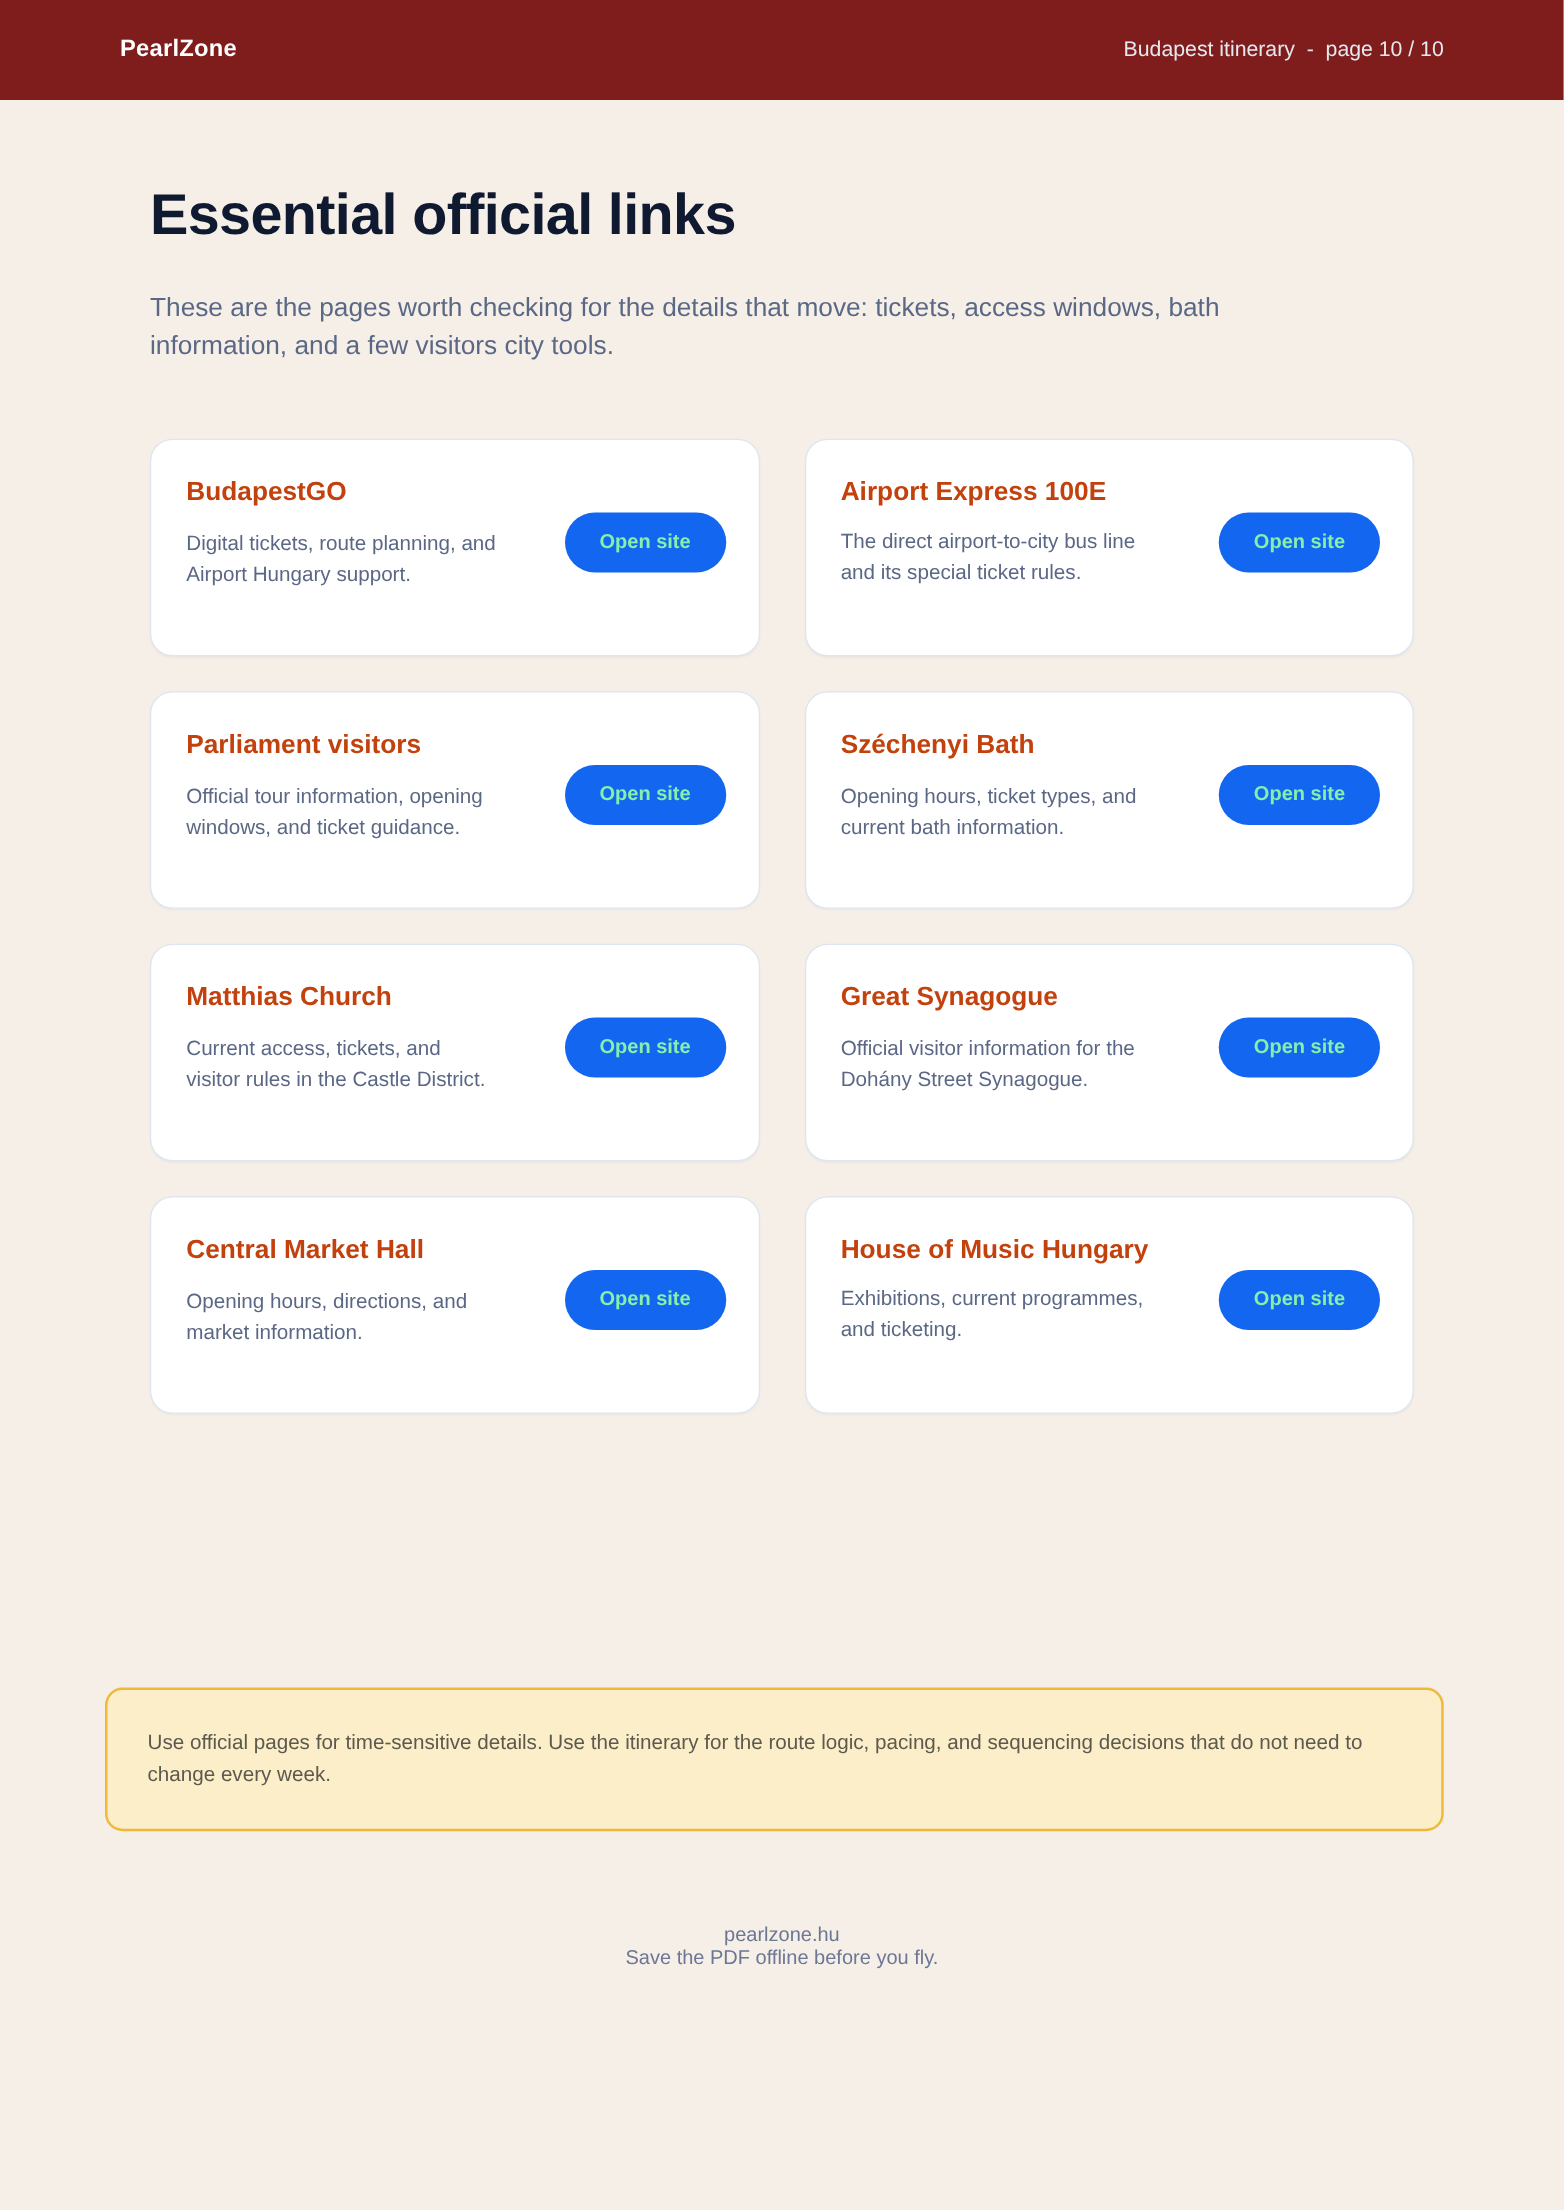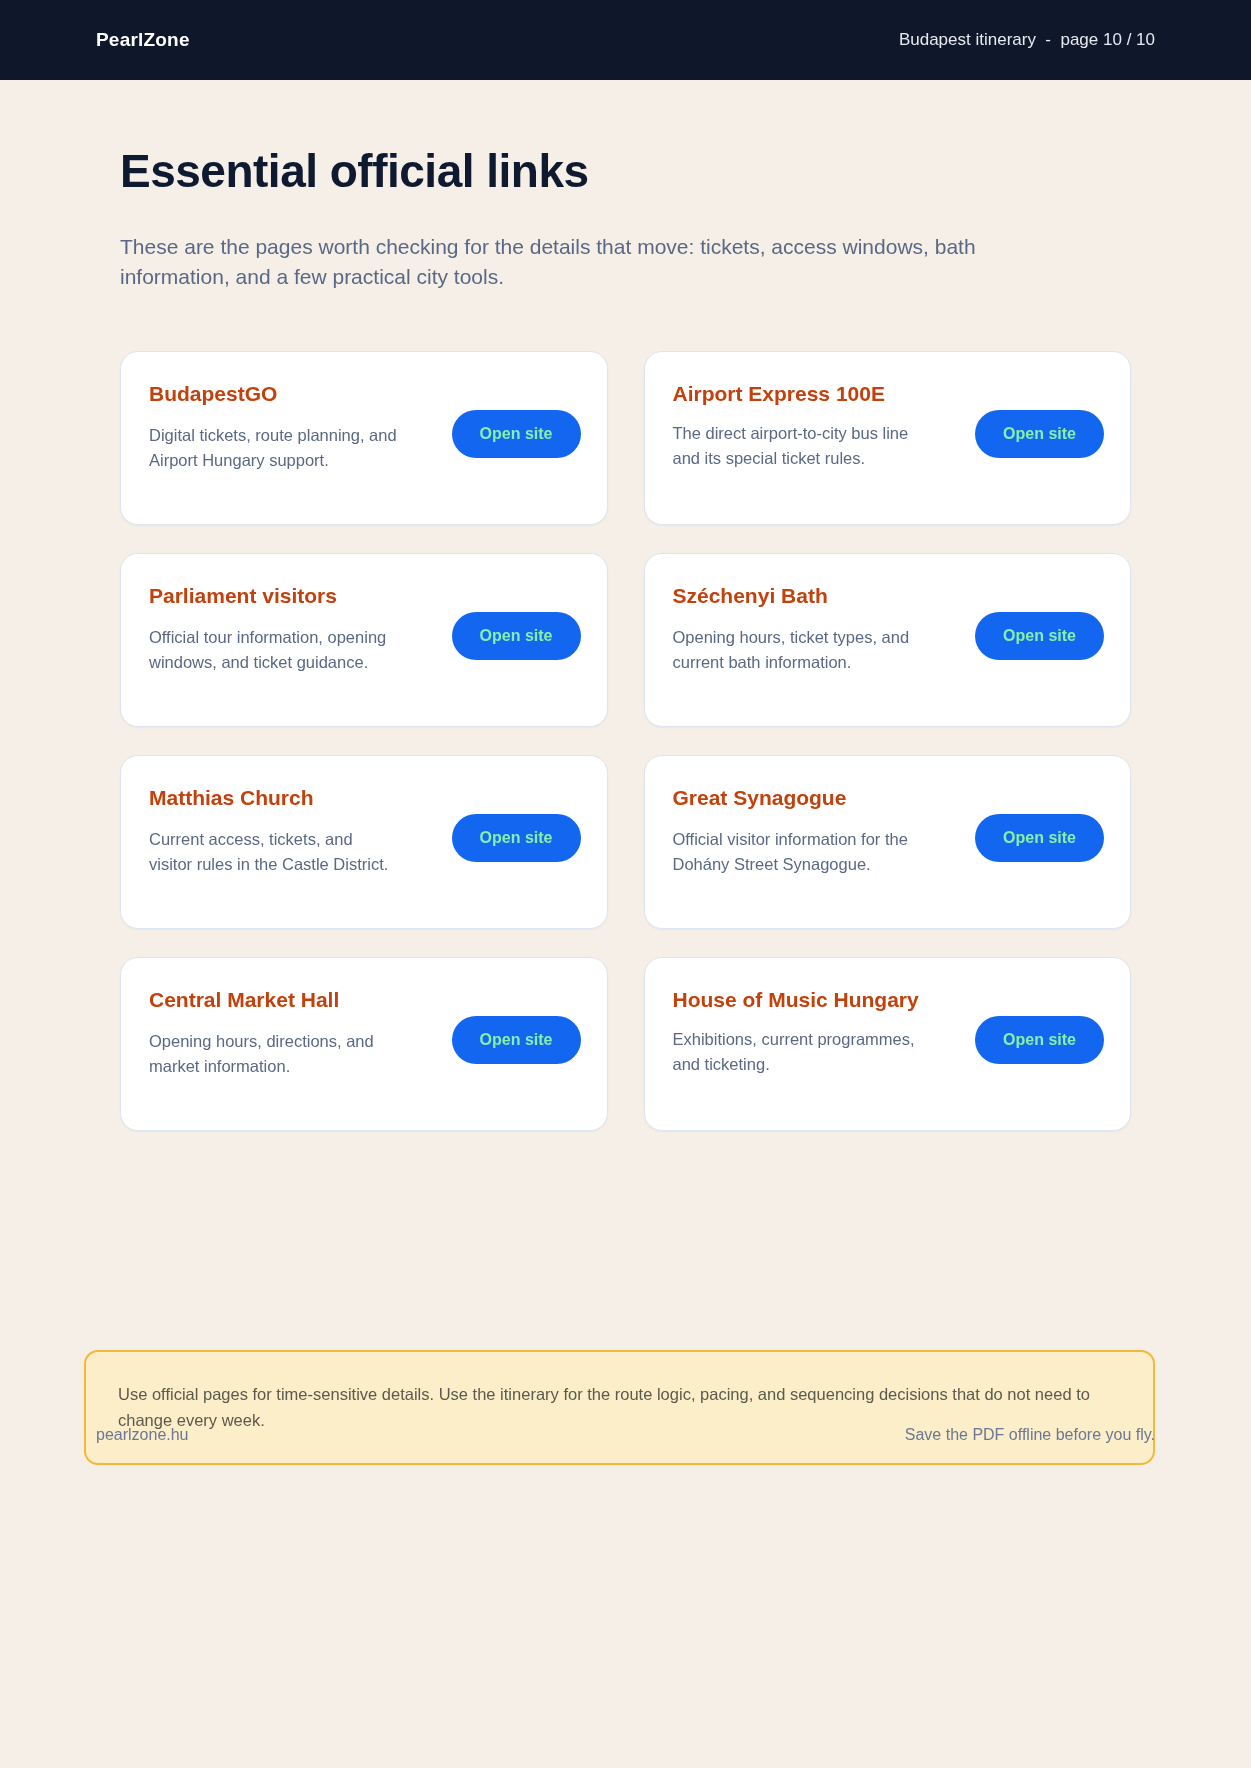--- a/index.html
+++ b/index.html
@@ -13,21 +13,21 @@
     font-family: "Liberation Sans", sans-serif;
     background: #f5efe7;
     color: #111c33;
     position: relative;
     overflow: hidden;
   }
 
   
   .topbar {
     height: 80px;
-    background: #0f172a;
+    background: #7f1d1d;
     display: flex;
     align-items: center;
     justify-content: space-between;
     padding: 0 96px;
   }
   .brand {
     color: #ffffff;
     font-size: 19px;
     font-weight: bold;
     letter-spacing: 0.2px;
@@ -135,41 +135,42 @@
     font-size: 16.5px;
     line-height: 1.55;
     color: #5c5a4e;
   }
 
   
   .footer {
     position: absolute;
     left: 96px;
     right: 96px;
-    top: 1426px;
+    top: 1540px;
     display: flex;
     align-items: center;
     justify-content: space-between;
     font-size: 16px;
     color: #6b7794;
+    flex-direction: column;
   }
 </style>
 </head>
 <body>
 
 <div class="topbar">
   <div class="brand">PearlZone</div>
   <div class="topmeta">Budapest itinerary  -  page 10 / 10</div>
 </div>
 
 <div class="page">
 
   <h1 class="title">Essential official links</h1>
 
-  <p class="subtitle">These are the pages worth checking for the details that move: tickets, access windows, bath information, and a few practical city tools.</p>
+  <p class="subtitle">These are the pages worth checking for the details that move: tickets, access windows, bath information, and a few visitors city tools.</p>
 
   <div class="grid">
 
     <div class="card">
       <div class="card-text">
         <div class="card-title">BudapestGO</div>
         <div class="card-desc">Digital tickets, route planning, and Airport Hungary support.</div>
       </div>
       <button class="open-btn">Open site</button>
     </div>

